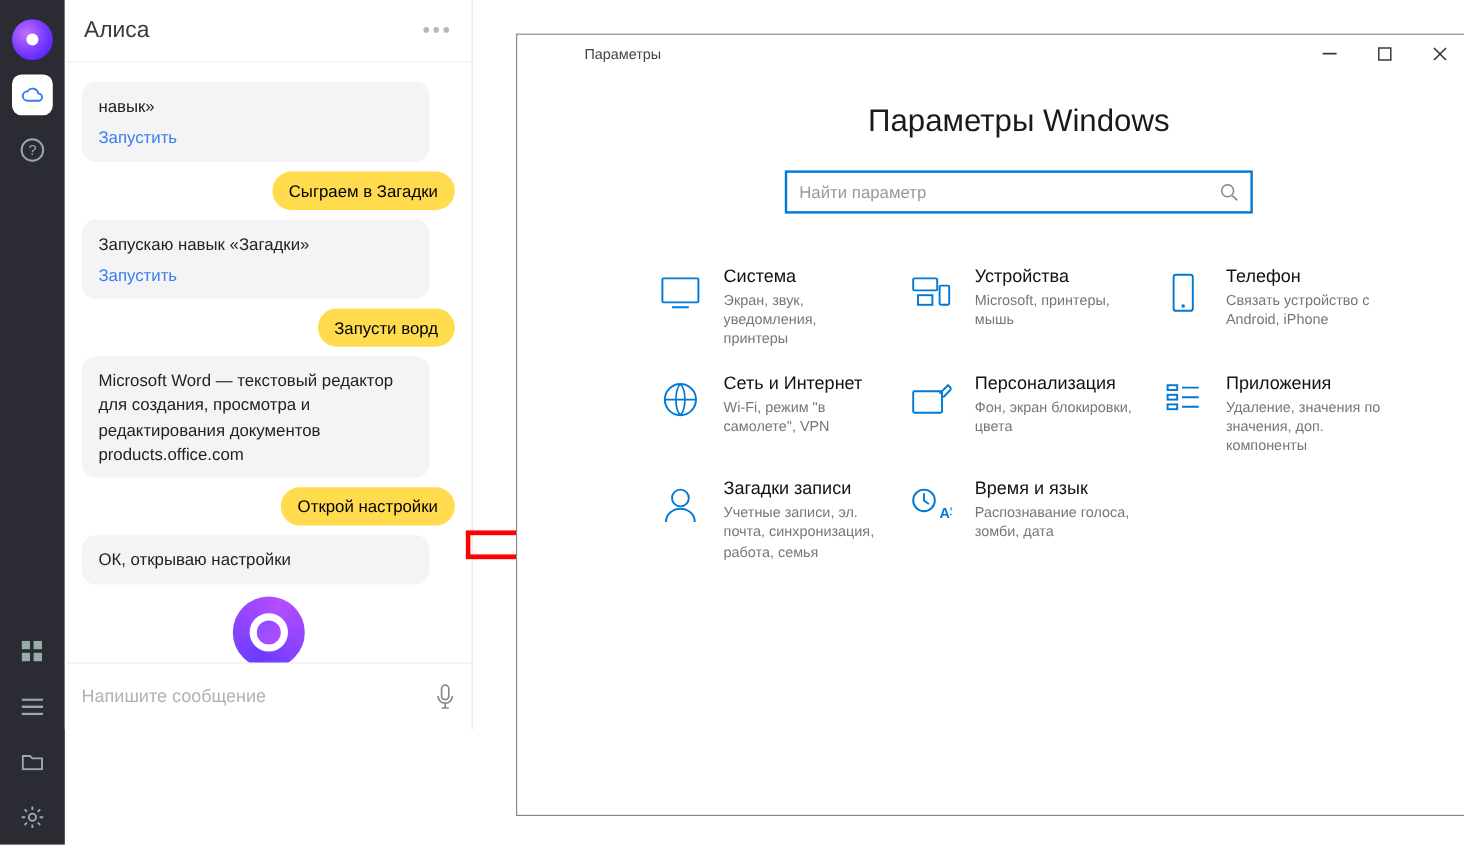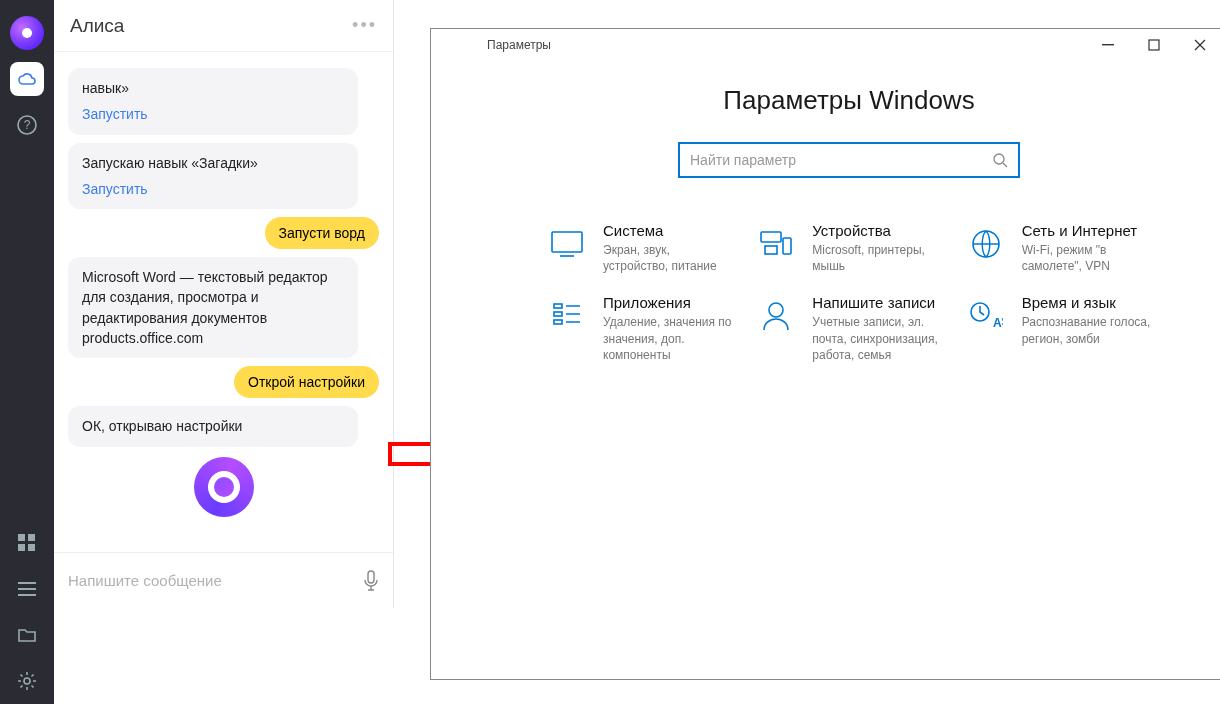--- a/index.html
+++ b/index.html
@@ -36,21 +36,21 @@
 .arrow-annot { position:absolute; left:388px; top:432px; pointer-events:none; }
 
 
 .settings-window { position:absolute; left:430px; top:28px; width:794px; height:652px; background:#fff; border:1px solid #888;padding-left:44px; }
 .win-titlebar { height:32px; display:flex; align-items:center; border-bottom: none; }
 .win-titlebar .title { padding-left:12px; font-size:12px; color:#444; flex:1; }
 .win-btn { width:46px; height:32px; display:flex; align-items:center; justify-content:center; cursor:pointer; color:#333; }
 .settings-content { padding: 24px 0 0 0; }
 .settings-heading { text-align:center; font-size:26px; font-weight:400; color:#1a1a1a; margin-bottom: 26px; }
 .search-row { display:flex; justify-content:center; margin-bottom: 44px; }
-.search-box { width: 342px; height: 36px; border: 2px solid #0078d4; display:flex; align-items:center; padding: 0 10px; }
+.search-box { width: 390px; height: 36px; border: 2px solid #0078d4; display:flex; align-items:center; padding: 0 10px; }
 .search-box input { flex:1; border:none; outline:none; font-size:14px; background:transparent; color:#333; }
 .search-box input::placeholder { color:#999; }
 .search-icon { color:#888; }
 
 .tiles { display:grid; grid-template-columns: 1fr 1fr 1fr; column-gap: 40px; row-gap: 42px; padding: 0 70px; gap: 20px; }
 .tile { display:flex; align-items:flex-start; cursor:pointer; }
 .tile-icon { width:44px; height:44px; display:flex; align-items:center; justify-content:center; color:#0078d4; flex-shrink:0; margin-right: 14px; }
 .tile-text { }
 .tile-title { font-size:15px; color:#111; margin-bottom: 3px; }
 .tile-sub { font-size:12px; color:#777; line-height:1.35; max-width: 200px; }
@@ -112,20 +112,24 @@
   <div class="alice-header">
     <div class="alice-title">Алиса</div>
     <div class="alice-more">•••</div>
   </div>
   <div class="chat-body">
     <div class="msg">
         <div class="msg-in">
       <span>навык»</span><br>
       <span class="link">Запустить</span>
     </div>
+      </div>
+    <div class="msg">
+        <div class="msg-out">Сыграем в Загадки</div>
+        <div class="clear"></div>
       </div>
     <div class="msg">
         <div class="msg-in">
       <span>Запускаю навык «Загадки»</span><br>
       <span class="link">Запустить</span>
     </div>
       </div>
     <div class="msg">
         <div class="msg-out">Запусти ворд</div>
         <div class="clear"></div>
@@ -198,52 +202,76 @@
 
       <div class="tile">
         <div class="tile-icon">
             <svg width="34" height="28" viewBox="0 0 34 28">
               <rect x="2" y="2" width="30" height="20" rx="1" fill="none" stroke="#0078d4" stroke-width="1.6"></rect>
               <path d="M10 26h14" stroke="#0078d4" stroke-width="1.6"></path>
             </svg>
           </div>
         <div class="tile-text">
             <div class="tile-title">Система</div>
-            <div class="tile-sub">Экран, звук, устройство, питание</div>
+            <div class="tile-sub">Экран, звук, уведомления, принтеры</div>
           </div>
       </div>
 
       <div class="tile">
         <div class="tile-icon">
             <svg width="34" height="28" viewBox="0 0 34 28">
               <rect x="2" y="2" width="20" height="10" rx="1" fill="none" stroke="#0078d4" stroke-width="1.6"></rect>
               <rect x="24" y="8" width="8" height="16" rx="1" fill="none" stroke="#0078d4" stroke-width="1.6"></rect>
               <rect x="6" y="16" width="12" height="8" fill="none" stroke="#0078d4" stroke-width="1.6"></rect>
             </svg>
           </div>
         <div class="tile-text">
             <div class="tile-title">Устройства</div>
             <div class="tile-sub">Microsoft, принтеры, мышь</div>
           </div>
       </div>
 
+      <div class="tile">
+        <div class="tile-icon">
+            <svg width="22" height="34" viewBox="0 0 22 34">
+              <rect x="3" y="2" width="16" height="30" rx="2" fill="none" stroke="#0078d4" stroke-width="1.6"></rect>
+              <circle cx="11" cy="28" r="1.5" fill="#0078d4"></circle>
+            </svg>
+          </div>
+        <div class="tile-text">
+            <div class="tile-title">Телефон</div>
+            <div class="tile-sub">Связать устройство с Android, iPhone</div>
+          </div>
+      </div>
 
       <div class="tile">
         <div class="tile-icon">
             <svg width="32" height="32" viewBox="0 0 32 32">
               <circle cx="16" cy="16" r="13" fill="none" stroke="#0078d4" stroke-width="1.6"></circle>
               <path d="M3 16h26M16 3c5 5 5 21 0 26M16 3c-5 5-5 21 0 26" fill="none" stroke="#0078d4" stroke-width="1.4"></path>
             </svg>
           </div>
         <div class="tile-text">
             <div class="tile-title">Сеть и Интернет</div>
             <div class="tile-sub">Wi-Fi, режим "в самолете", VPN</div>
           </div>
       </div>
 
+      <div class="tile">
+        <div class="tile-icon">
+            <svg width="34" height="30" viewBox="0 0 34 30">
+              <rect x="2" y="8" width="24" height="18" rx="1" fill="none" stroke="#0078d4" stroke-width="1.6"></rect>
+              <path d="M24 10l7-7 3 3-7 7" fill="none" stroke="#0078d4" stroke-width="1.6"></path>
+            </svg>
+          </div>
+        <div class="tile-text">
+            <div class="tile-title">Персонализация</div>
+            <div class="tile-sub">Фон, экран блокировки, цвета</div>
+          </div>
+      </div>
 
       <div class="tile">
         <div class="tile-icon">
             <svg width="30" height="28" viewBox="0 0 30 28">
               <rect x="2" y="2" width="8" height="4" fill="none" stroke="#0078d4" stroke-width="1.6"></rect>
               <rect x="2" y="10" width="8" height="4" fill="none" stroke="#0078d4" stroke-width="1.6"></rect>
               <rect x="2" y="18" width="8" height="4" fill="none" stroke="#0078d4" stroke-width="1.6"></rect>
               <path d="M14 4h14M14 12h14M14 20h14" stroke="#0078d4" stroke-width="1.6"></path>
             </svg>
           </div>
@@ -254,34 +282,34 @@
       </div>
 
       <div class="tile">
         <div class="tile-icon">
             <svg width="30" height="32" viewBox="0 0 30 32">
               <circle cx="15" cy="10" r="7" fill="none" stroke="#0078d4" stroke-width="1.6"></circle>
               <path d="M3 30c0-7 6-11 12-11s12 4 12 11" fill="none" stroke="#0078d4" stroke-width="1.6"></path>
             </svg>
           </div>
         <div class="tile-text">
-            <div class="tile-title">Напишите записи</div>
+            <div class="tile-title">Загадки записи</div>
             <div class="tile-sub">Учетные записи, эл. почта, синхронизация, работа, семья</div>
           </div>
       </div>
 
       <div class="tile">
         <div class="tile-icon">
             <svg width="34" height="30" viewBox="0 0 34 30">
               <circle cx="11" cy="11" r="9" fill="none" stroke="#0078d4" stroke-width="1.6"></circle>
               <path d="M11 5v6l4 3" stroke="#0078d4" stroke-width="1.6" fill="none"></path>
               <text x="24" y="26" font-size="12" fill="#0078d4" font-weight="600">A字</text>
             </svg>
           </div>
         <div class="tile-text">
             <div class="tile-title">Время и язык</div>
-            <div class="tile-sub">Распознавание голоса, регион, зомби</div>
+            <div class="tile-sub">Распознавание голоса, зомби, дата</div>
           </div>
       </div>
 
     </div>
   </div>
 </div>
 
 </body></html>

